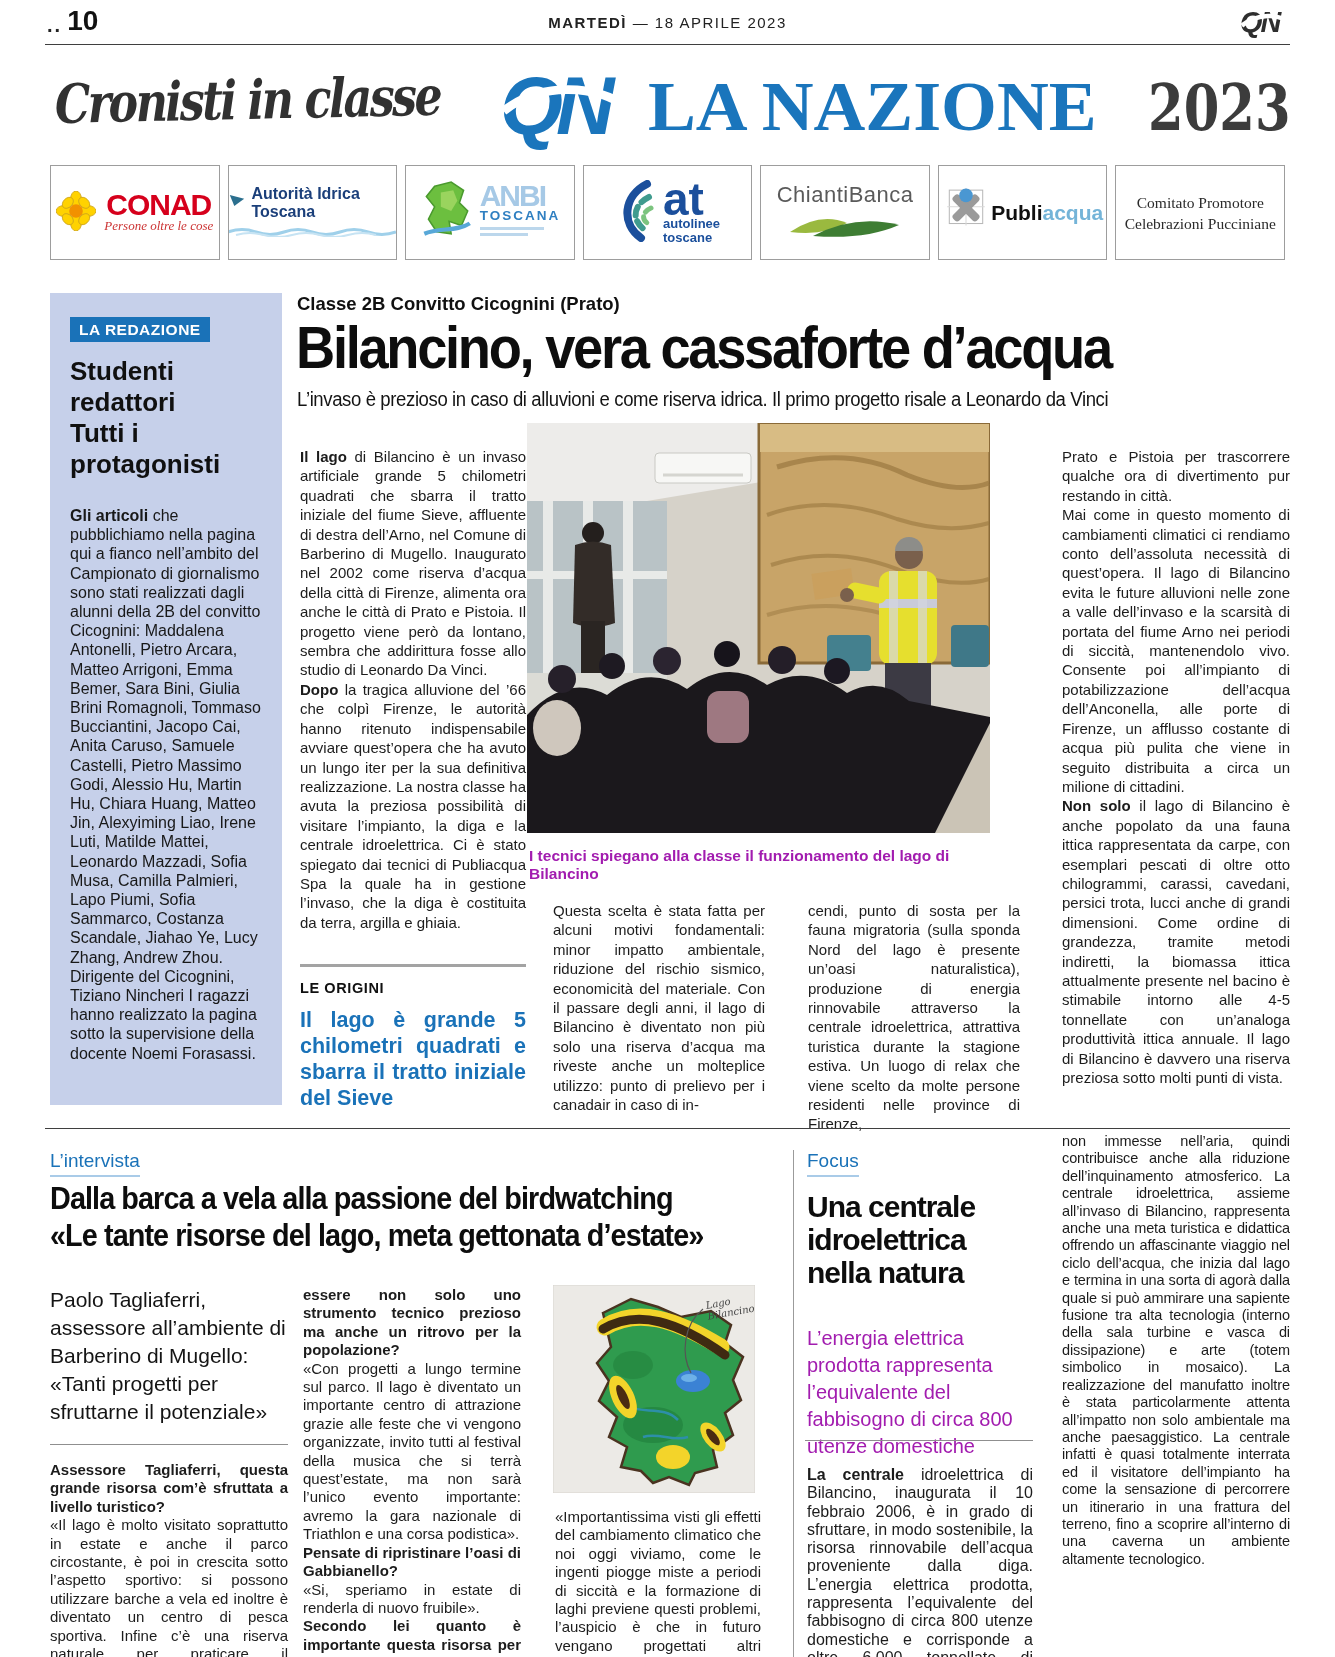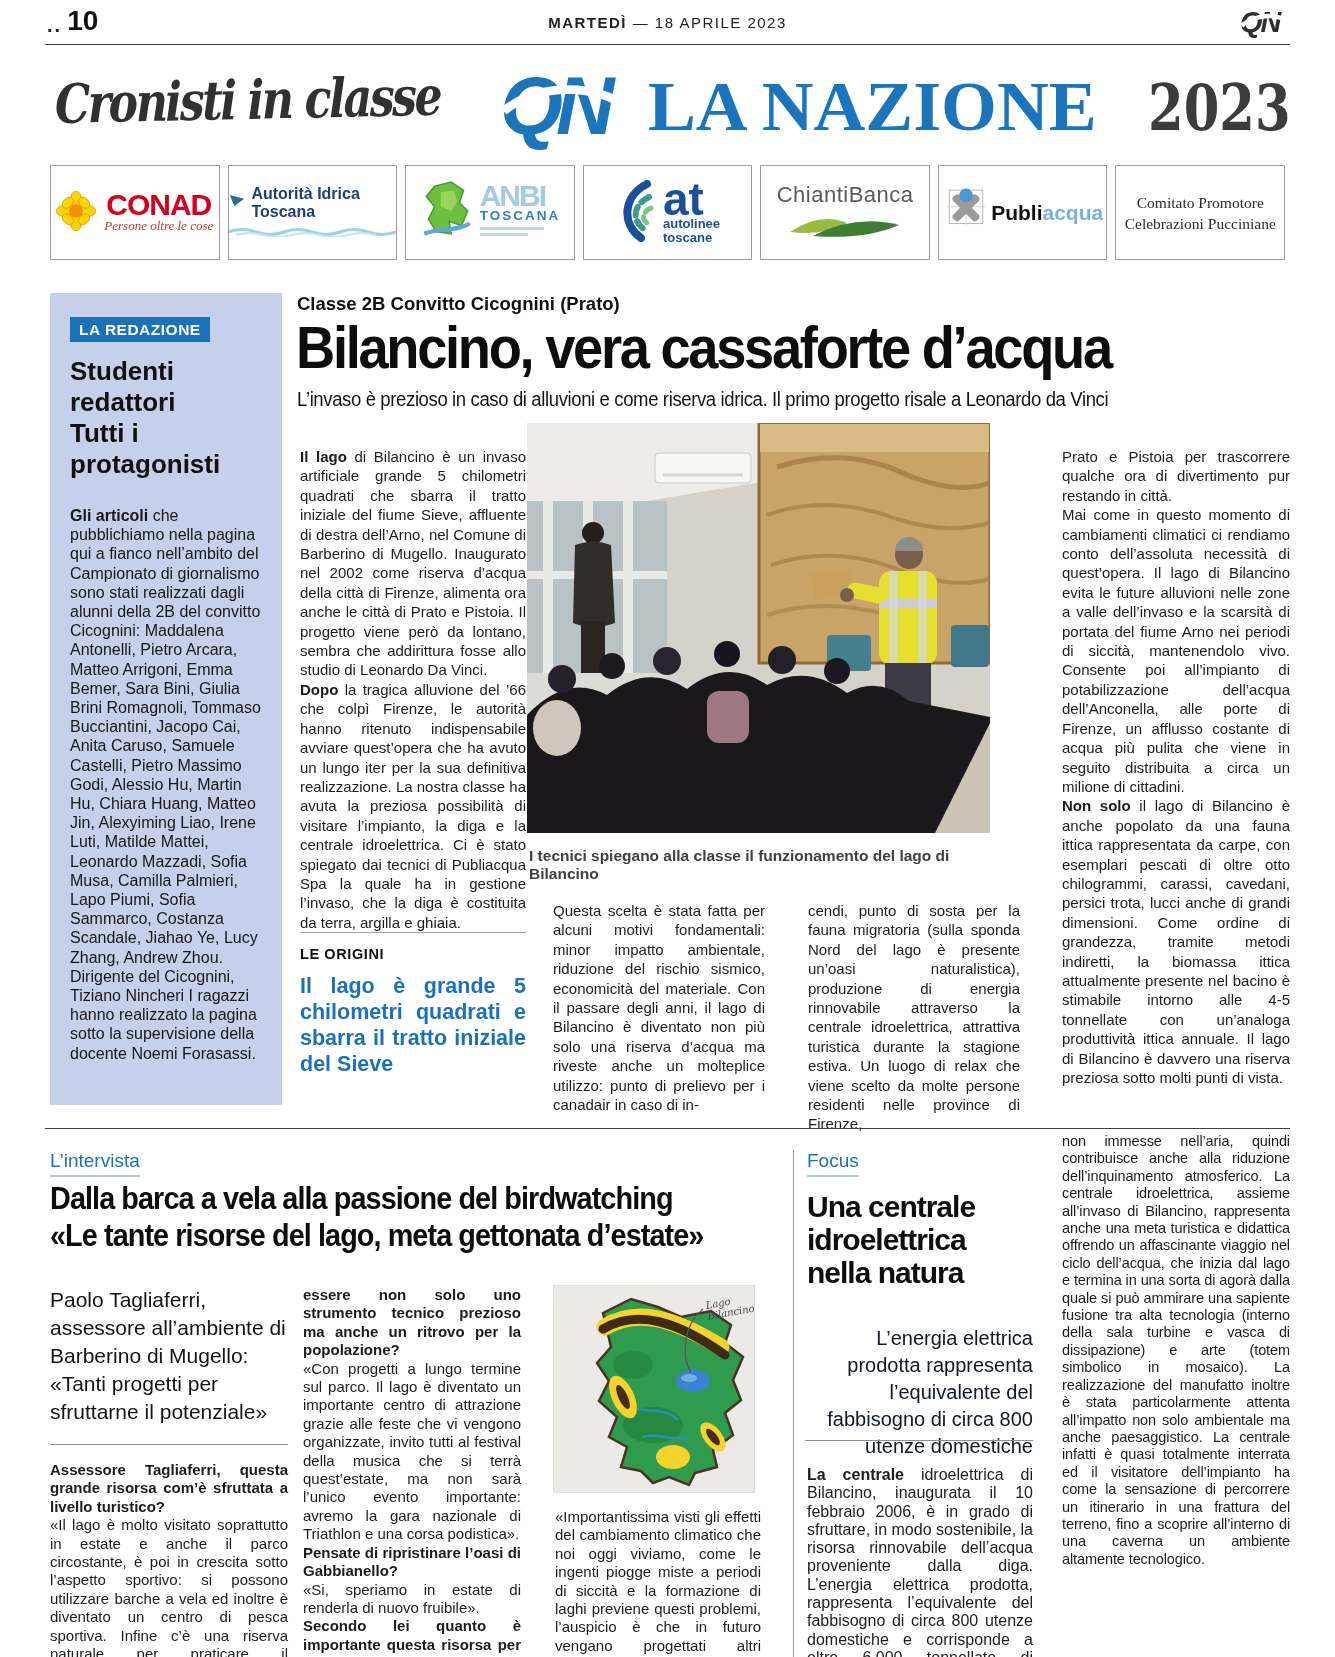--- a/index.html
+++ b/index.html
@@ -47,35 +47,35 @@
   .red-label{display:inline-block;background:#1a72b8;color:#fff;font-weight:bold;
      font-size:15.5px;letter-spacing:.5px;padding:4px 9px 3px;}
   .side-title{font-weight:bold;font-size:26px;line-height:31px;color:#101010;margin:14px 0 0;}
   .side-body{font-size:16px;line-height:19.2px;color:#181818;margin-top:26px;}
   
   .kicker{font-weight:bold;font-size:18.5px;color:#101010;}
   .headline{font-weight:bold;font-size:59px;letter-spacing:-2.5px;color:#0d0d0d;
      transform:scaleX(.92);transform-origin:0 0;white-space:nowrap;}
   .subhead{font-size:19.5px;letter-spacing:-.4px;color:#141414;transform:scaleX(.95);
      transform-origin:0 0;white-space:nowrap;}
-  .origini{border-top:1px solid #a3a3a3;margin-top:0;padding-top:12px;}
+  .origini{border-top:3px solid #a3a3a3;margin-top:32px;padding-top:12px;}
   .origini-label{font-weight:bold;font-size:14.5px;letter-spacing:.6px;color:#101010;}
   .origini-text{font-weight:bold;font-size:21.5px;line-height:26px;color:#1a72b8;margin-top:8px;}
-  .caption{font-weight:bold;font-size:15.5px;color:#404040;}
+  .caption{font-weight:bold;font-size:15.5px;color:#a21caf;}
   
   .sec-label{display:inline-block;color:#1a72b8;font-size:19px;
      border-bottom:2px solid #a9cbe8;padding-bottom:3px;}
   .iv-headline{font-weight:bold;font-size:31px;letter-spacing:-1px;color:#0d0d0d;
      transform:scaleX(.93);transform-origin:0 0;white-space:nowrap;line-height:37px;}
   .iv-intro{font-size:21px;line-height:28px;color:#141414;}
   .qa{font-size:15px;line-height:18.4px;text-align:justify;color:#1c1c1c;}
   .qa .q{font-weight:bold;}
   .focus-headline{font-weight:bold;font-size:30px;letter-spacing:-1px;line-height:33px;
      color:#0d0d0d;}
-  .focus-intro{font-size:20px;line-height:27px;color:#0f172a;text-align:right;}
+  .focus-intro{font-size:20px;line-height:27px;color:#a21caf;}
   .focus-body{font-size:16px;line-height:18.3px;text-align:justify;color:#1c1c1c;margin-top:11px;}
   .col5-txt{font-size:14.5px;line-height:17.4px;letter-spacing:-.1px;text-align:justify;color:#1c1c1c;}
 </style>
 </head>
 <body>
 
 <div class="page">
 
   <div class="abs pagenum" style="left:47px;top:10px;">
     <span class="dots">..</span>

